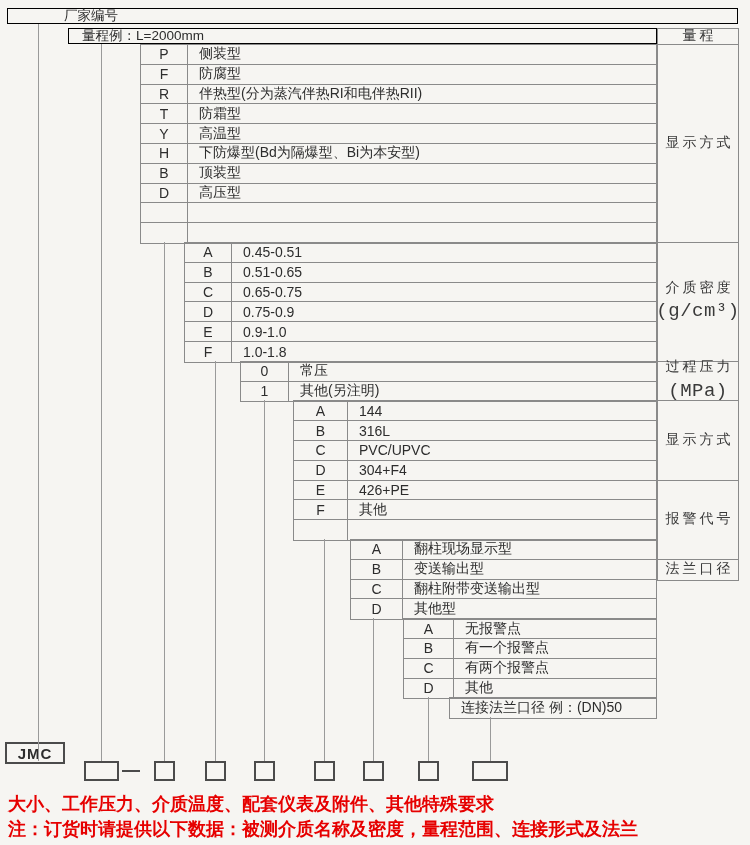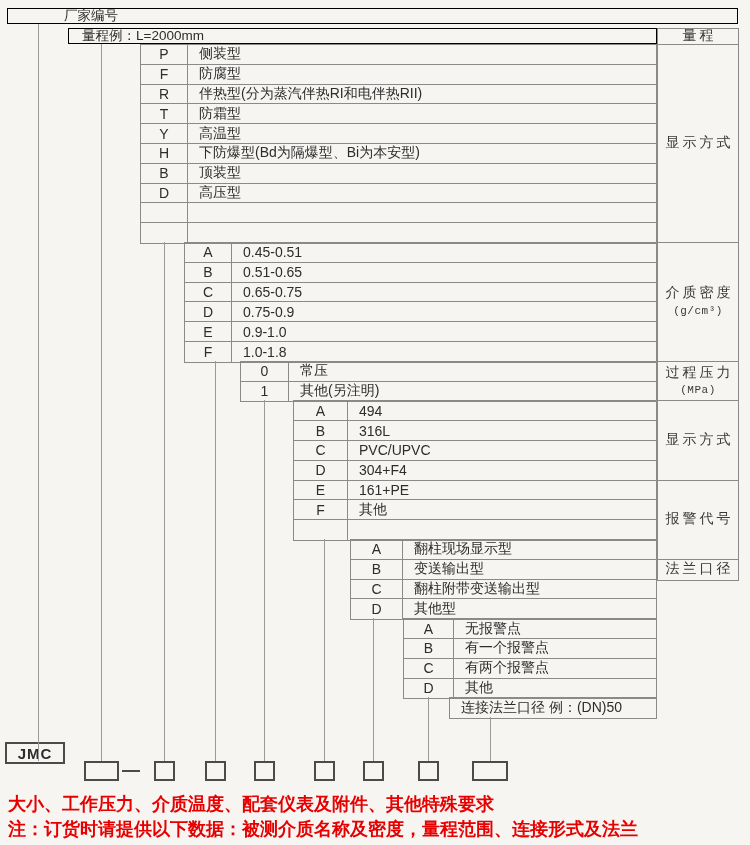--- a/index.html
+++ b/index.html
@@ -14,21 +14,21 @@
   .trow.last{border-bottom:none}
   .kcell{display:flex;align-items:center;justify-content:center;border-right:1px solid #8a8a8a;
          font-size:14px;flex:0 0 auto}
   .dcell{display:flex;align-items:center;padding-left:11px;font-size:14px;white-space:nowrap;flex:1;overflow:hidden}
   #labelcol{position:absolute;left:657px;top:28px;width:82px;border:1px solid #8a8a8a}
   .lcell{display:flex;flex-direction:column;align-items:center;justify-content:center;
          border-bottom:1px solid #8a8a8a;color:#3a3a3a;
          font-family:Liberation Mono, monospace}
   .lcell.last{border-bottom:none}
   .lline{font-size:14px;letter-spacing:3px;text-indent:3px;line-height:1.4}
-  .lline.latin{font-size:11px;letter-spacing:.5px;text-indent:0}
+  .lline.latin{font-size:19px;letter-spacing:.5px;text-indent:0}
   .cbox{position:absolute;top:761px;height:20px;border:2px solid #4b4b4b}
   #jmcbox{position:absolute;left:5px;top:742px;width:60px;height:22px;border:2px solid #4b4b4b;
           display:flex;align-items:center;justify-content:center;font-weight:bold;font-size:15px;letter-spacing:1px}
   .dash{position:absolute;height:2px;background:#4b4b4b}
   #note{position:absolute;left:8px;top:792px;color:#e60000;font-weight:bold;
         font-size:18px;line-height:25px;white-space:nowrap}
 </style>
 </head>
 <body>
 
@@ -143,37 +143,37 @@
           <div class="dcell">常压</div>
         </div>
         <div class="trow last" style="height: 19.8px;">
           <div class="kcell" style="width: 48px;">1</div>
           <div class="dcell">其他(另注明)</div>
         </div>
       </div>
       <div class="ctable" style="left: 293px; top: 400.4px; width: 364px;">
         <div class="trow" style="height: 19.8px;">
           <div class="kcell" style="width: 54px;">A</div>
-          <div class="dcell">494</div>
+          <div class="dcell">144</div>
         </div>
         <div class="trow" style="height: 19.8px;">
           <div class="kcell" style="width: 54px;">B</div>
           <div class="dcell">316L</div>
         </div>
         <div class="trow" style="height: 19.8px;">
           <div class="kcell" style="width: 54px;">C</div>
           <div class="dcell">PVC/UPVC</div>
         </div>
         <div class="trow" style="height: 19.8px;">
           <div class="kcell" style="width: 54px;">D</div>
           <div class="dcell">304+F4</div>
         </div>
         <div class="trow" style="height: 19.8px;">
           <div class="kcell" style="width: 54px;">E</div>
-          <div class="dcell">161+PE</div>
+          <div class="dcell">426+PE</div>
         </div>
         <div class="trow" style="height: 19.8px;">
           <div class="kcell" style="width: 54px;">F</div>
           <div class="dcell">其他</div>
         </div>
         <div class="trow last" style="height: 19.8px;">
           <div class="kcell" style="width: 54px;"></div>
           <div class="dcell"></div>
         </div>
       </div>

